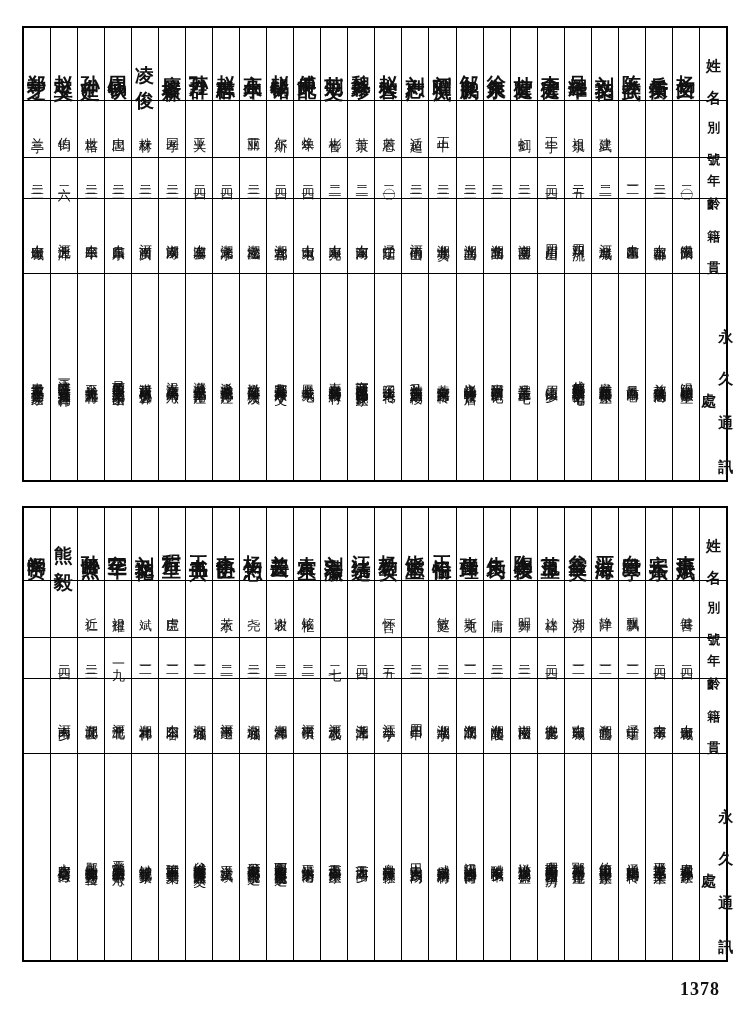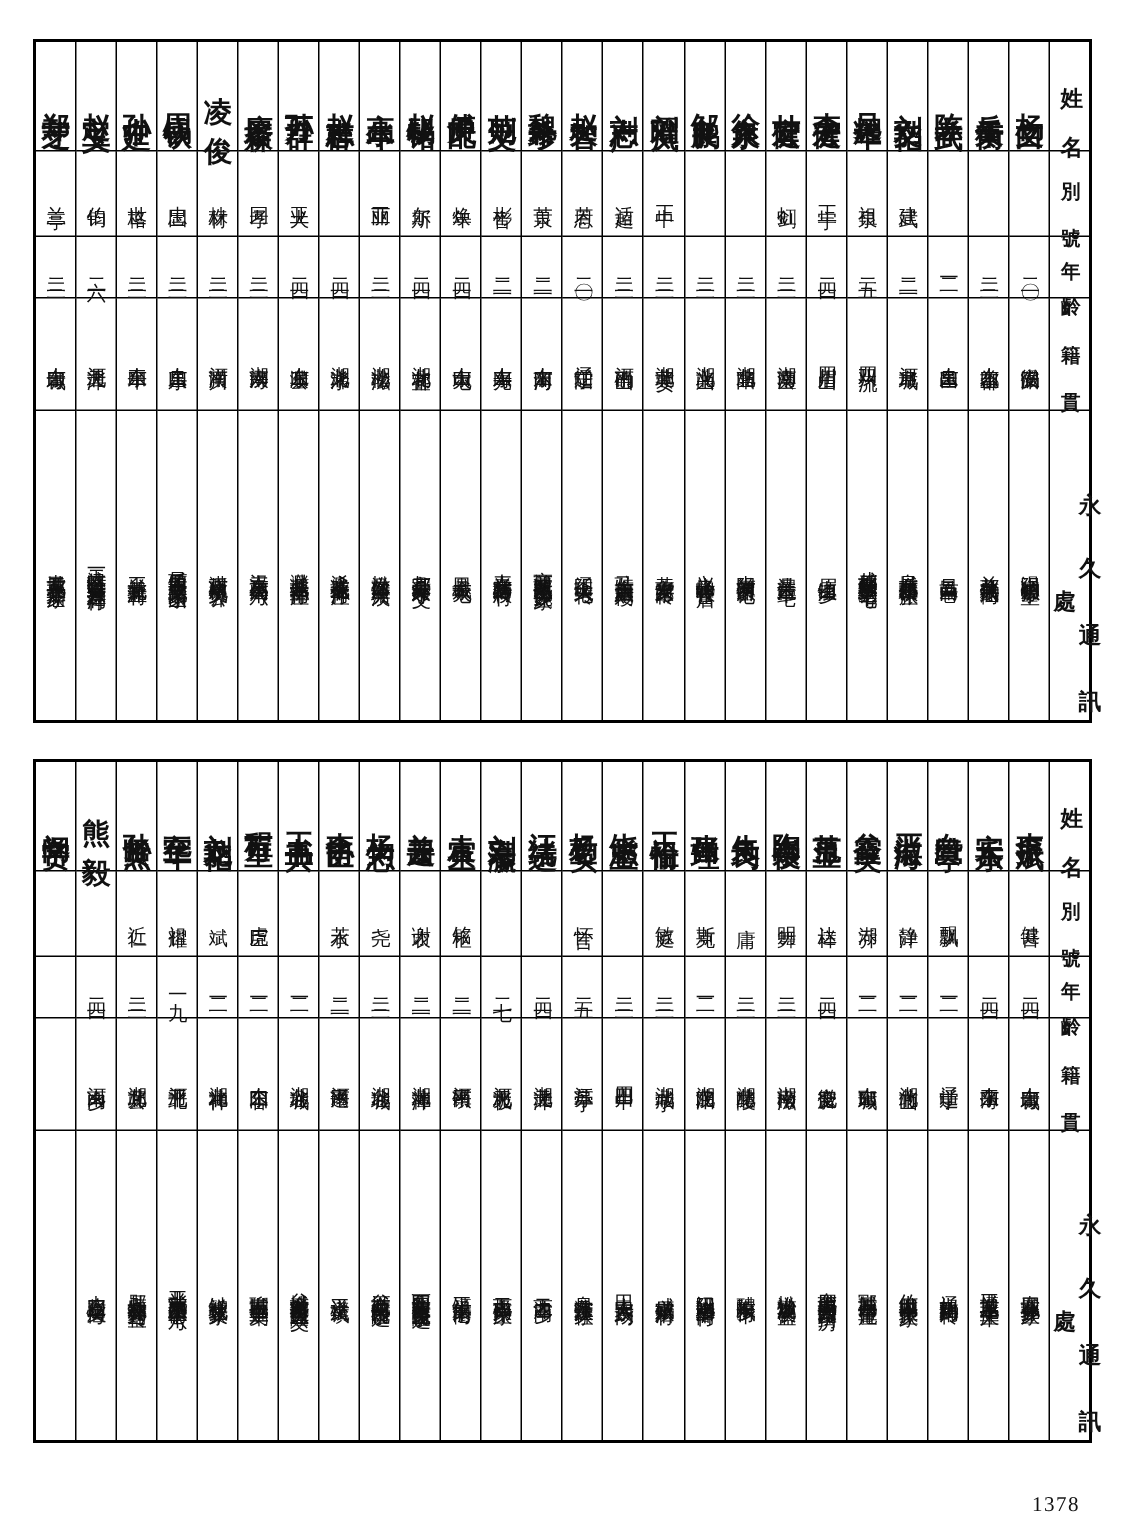--- a/index.html
+++ b/index.html
@@ -57,24 +57,25 @@
     padding:4px 0;
   }
   td.hdr{background:#fff;}
   tr.r-name td.hdr .v{font-size:15px;letter-spacing:8px;padding-top:8px;}
   tr.r-alias td.hdr .v{font-size:13px;letter-spacing:8px;padding-top:6px;}
   tr.r-age td.hdr .v{font-size:13px;letter-spacing:4px;padding-top:2px;}
   tr.r-native td.hdr .v{font-size:13px;letter-spacing:8px;padding-top:10px;}
   tr.r-addr td.hdr .v{font-size:15px;letter-spacing:14px;padding-top:26px;}
   .pageno{
     position:absolute;
-    right:30px;bottom:0;
-    font-size:14px;
+    right:30px;bottom:12px;
+    font-size:18px;
     font-family:"Liberation Serif",serif;
     letter-spacing:1px;
+    font-weight:bold;
   }
   .spacer{height:10px;}
 </style>
 </head>
 <body>
 
 <div class="page">
 
   <div class="tbl-wrap">
     <table class="roster" id="tbl-top">

